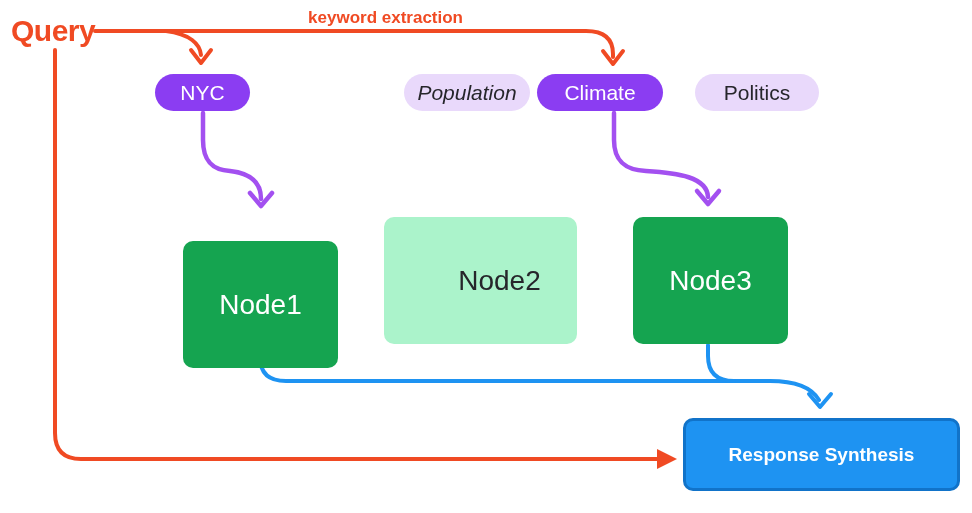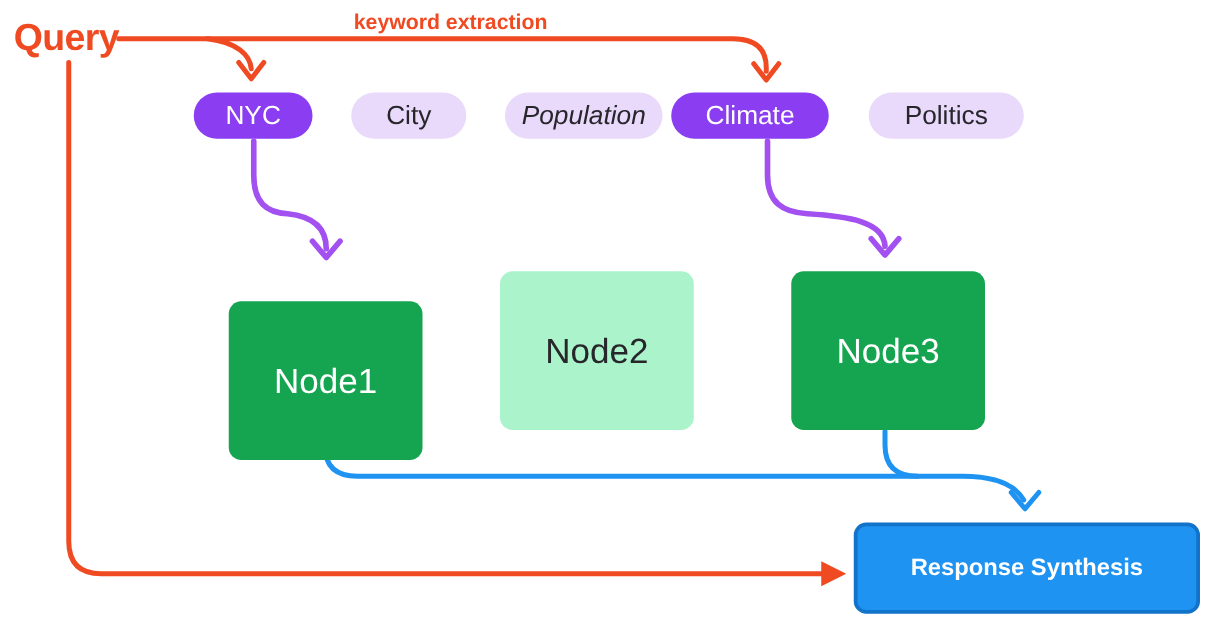--- a/index.html
+++ b/index.html
@@ -38,21 +38,21 @@
     font-size: 30px;
     font-weight: bold;
     letter-spacing: -0.5px;
     color: var(--c-red, #F04A23);
   }
   .edge-label {
     position: absolute;
     left: 283px;
     top: 8px;
     width: 180px;
-    text-align: left;
+    text-align: right;
     font-size: 17px;
     font-weight: bold;
     color: var(--c-red, #F04A23);
   }
   .pill {
     position: absolute;
     top: 74px;
     height: 37px;
     border-radius: 19px;
     display: flex;
@@ -126,24 +126,23 @@
     <path class="stroke-blue" d="M 260 345 L 260 357 Q 260 381 286 381 L 770 381 C 796 381 812 388 819 400"></path>
     <path class="stroke-blue" d="M 708 345 L 708 356 Q 708 381 734 381"></path>
     <path class="stroke-blue" d="M 809 394 L 820 407 L 831 394"></path>
   </svg>
 
   <div class="query">Query</div>
 
   <div class="edge-label">keyword extraction</div>
 
   <div class="pill active" style="left:155px; width:95px;">NYC</div>
-  <div class="pill" style="left:281px; width:92px;">City</div>
   <div class="pill" style="left:404px; width:126px;font-style:italic;">Population</div>
   <div class="pill active" style="left:537px; width:126px;text-align:center;">Climate</div>
   <div class="pill" style="left:695px; width:124px;">Politics</div>
 
   <div class="node active" style="left:183px;margin-top:24px;">Node1</div>
-  <div class="node" style="left:400px;">Node2</div>
+  <div class="node" style="left:384px;padding-left:38px;">Node2</div>
   <div class="node active" style="left:633px;">Node3</div>
 
   <div class="synthesis">Response Synthesis</div>
 
 </div>
 
 </body></html>

